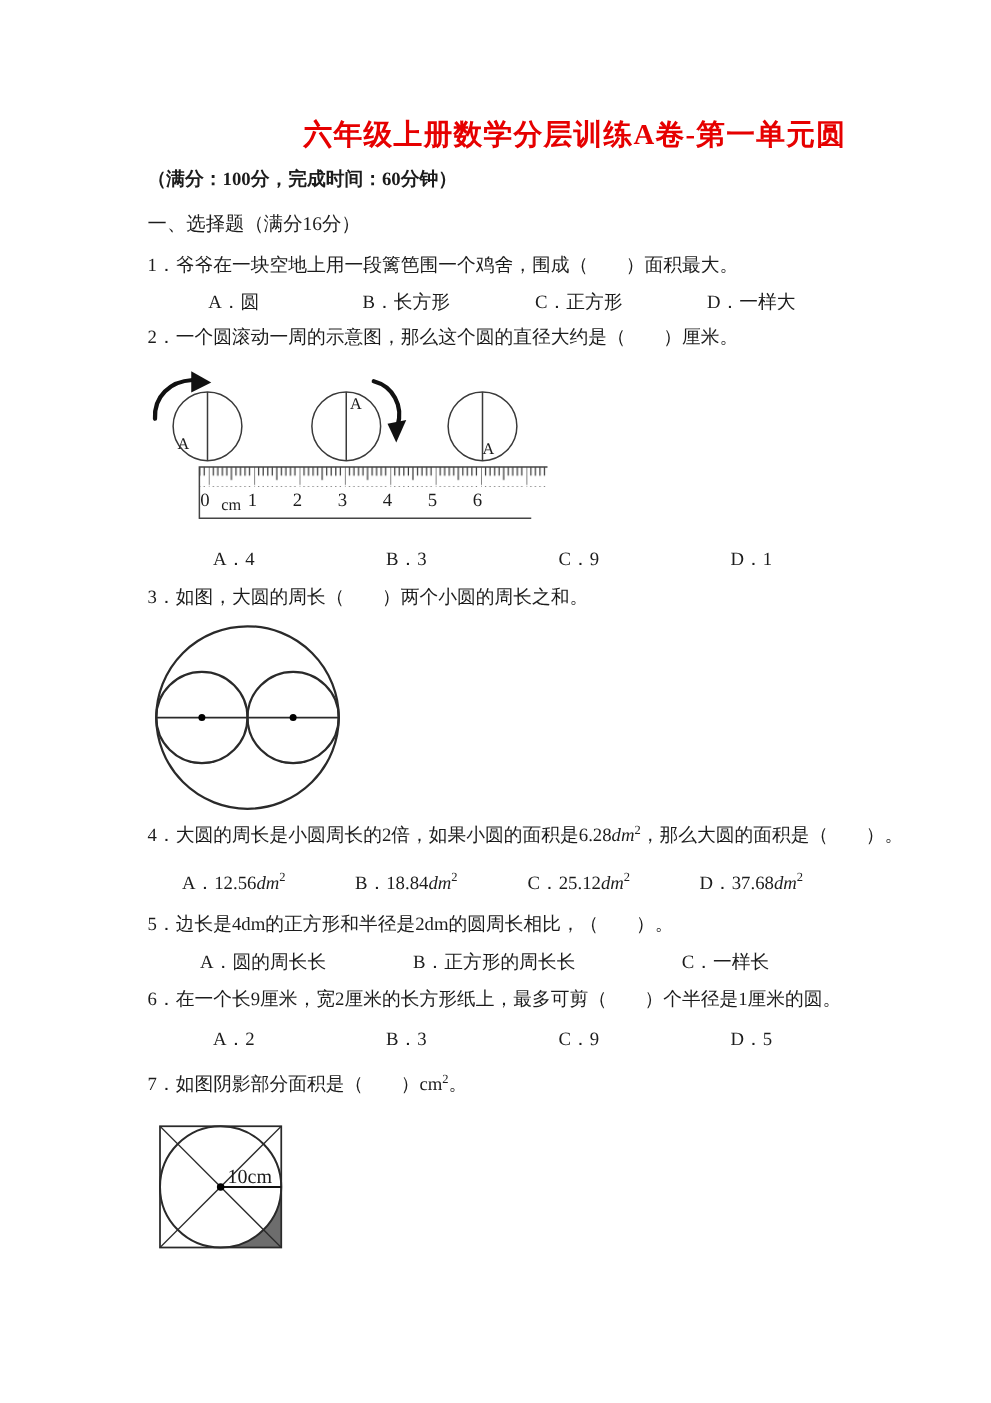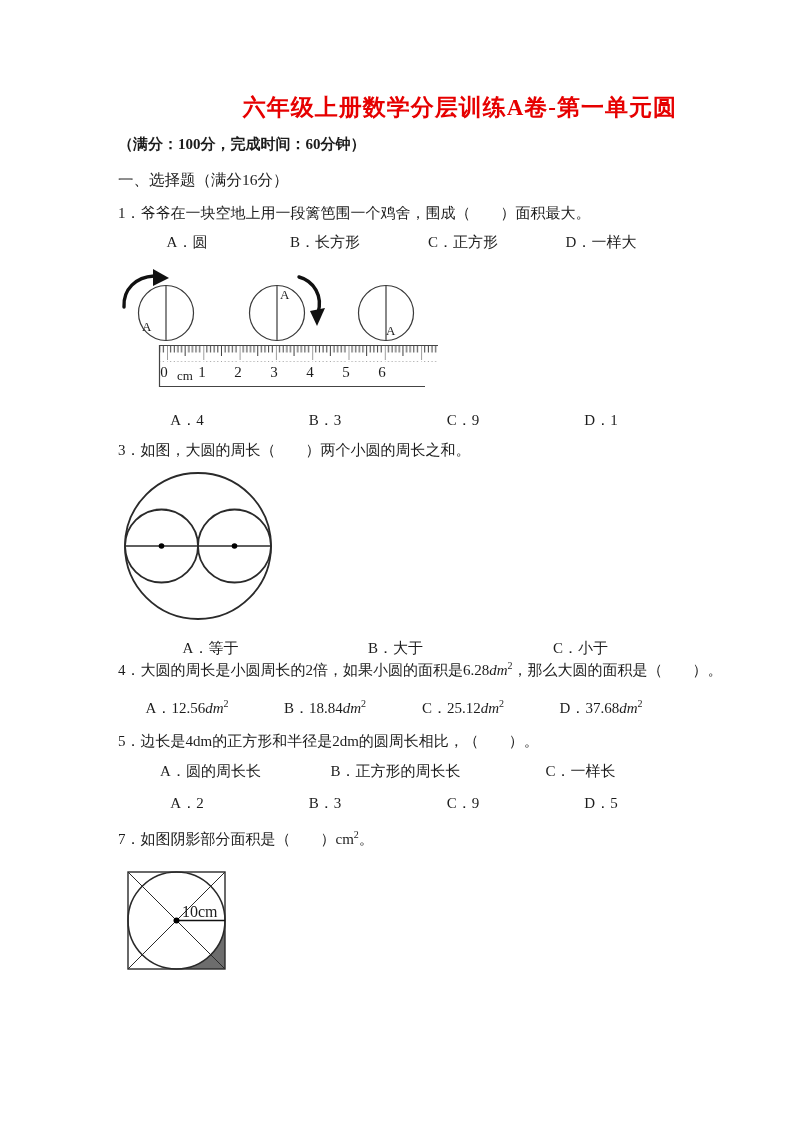--- a/index.html
+++ b/index.html
@@ -30,20 +30,21 @@
   <div class="section">一、选择题（满分16分）</div>
 
   <div class="stem" style="margin-top:15px">1．爷爷在一块空地上用一段篱笆围一个鸡舍，围成（　　）面积最大。</div>
   <div class="opts cols4" style="margin-top:12px">
     <span class="opt">A．圆</span>
     <span class="opt">B．长方形</span>
     <span class="opt">C．正方形</span>
     <span class="opt">D．一样大</span>
   </div>
 
+  <div class="stem" style="margin-top:11px">2．一个圆滚动一周的示意图，那么这个圆的直径大约是（　　）厘米。</div>
 
   <svg width="330" height="134" viewBox="0 0 330 134" style="margin-top:14px">
     <defs>
       <pattern id="tk" x="49" y="80" width="36.3" height="16" patternUnits="userSpaceOnUse">
         <g stroke="#3a3a3a" stroke-width="1">
           <line x1="0" y1="0" x2="0" y2="15"></line>
           <line x1="3.63" y1="0" x2="3.63" y2="7.5"></line>
           <line x1="7.26" y1="0" x2="7.26" y2="7.5"></line>
           <line x1="10.89" y1="0" x2="10.89" y2="7.5"></line>
           <line x1="14.52" y1="0" x2="14.52" y2="7.5"></line>
@@ -103,43 +104,39 @@
     <g fill="none" stroke="#2a2a2a" stroke-width="1.8">
       <circle cx="80" cy="78" r="73"></circle>
       <circle cx="43.5" cy="78" r="36.5"></circle>
       <circle cx="116.5" cy="78" r="36.5"></circle>
     </g>
     <line x1="7" y1="78" x2="153" y2="78" stroke="#2a2a2a" stroke-width="1.4"></line>
     <circle cx="43.5" cy="78" r="2.8" fill="#000"></circle>
     <circle cx="116.5" cy="78" r="2.8" fill="#000"></circle>
   </svg>
 
-  <div class="opts cols3" style="margin-top:12px">
-    <span class="opt">A．等于</span>
-    <span class="opt">B．大于</span>
-    <span class="opt">C．小于</span>
-  </div>
 
   <div class="stem" style="margin-top:0">
     <span>4．大圆的周长是小圆周长的2倍，如果小圆的面积是</span><span>6.28</span><span class="math">dm</span><sup>2</sup><span>，那么大圆的面积是（　　）。</span>
   </div>
   <div class="opts cols4" style="margin-top:16px">
     <span class="opt"><span>A．</span><span>12.56</span><span class="math">dm</span><sup>2</sup></span>
     <span class="opt"><span>B．</span><span>18.84</span><span class="math">dm</span><sup>2</sup></span>
     <span class="opt"><span>C．</span><span>25.12</span><span class="math">dm</span><sup>2</sup></span>
     <span class="opt"><span>D．</span><span>37.68</span><span class="math">dm</span><sup>2</sup></span>
   </div>
 
   <div class="stem" style="margin-top:16px">5．边长是4dm的正方形和半径是2dm的圆周长相比，（　　）。</div>
   <div class="opts cols3" style="margin-top:13px">
     <span class="opt">A．圆的周长长</span>
     <span class="opt">B．正方形的周长长</span>
     <span class="opt">C．一样长</span>
   </div>
 
+  <div class="stem" style="margin-top:13px">6．在一个长9厘米，宽2厘米的长方形纸上，最多可剪（　　）个半径是1厘米的圆。</div>
   <div class="opts cols4" style="margin-top:15px">
     <span class="opt">A．2</span>
     <span class="opt">B．3</span>
     <span class="opt">C．9</span>
     <span class="opt">D．5</span>
   </div>
 
   <div class="stem" style="margin-top:14px">
     <span>7．如图阴影部分面积是（　　）</span><span>cm</span><sup>2</sup><span>。</span>
   </div>

